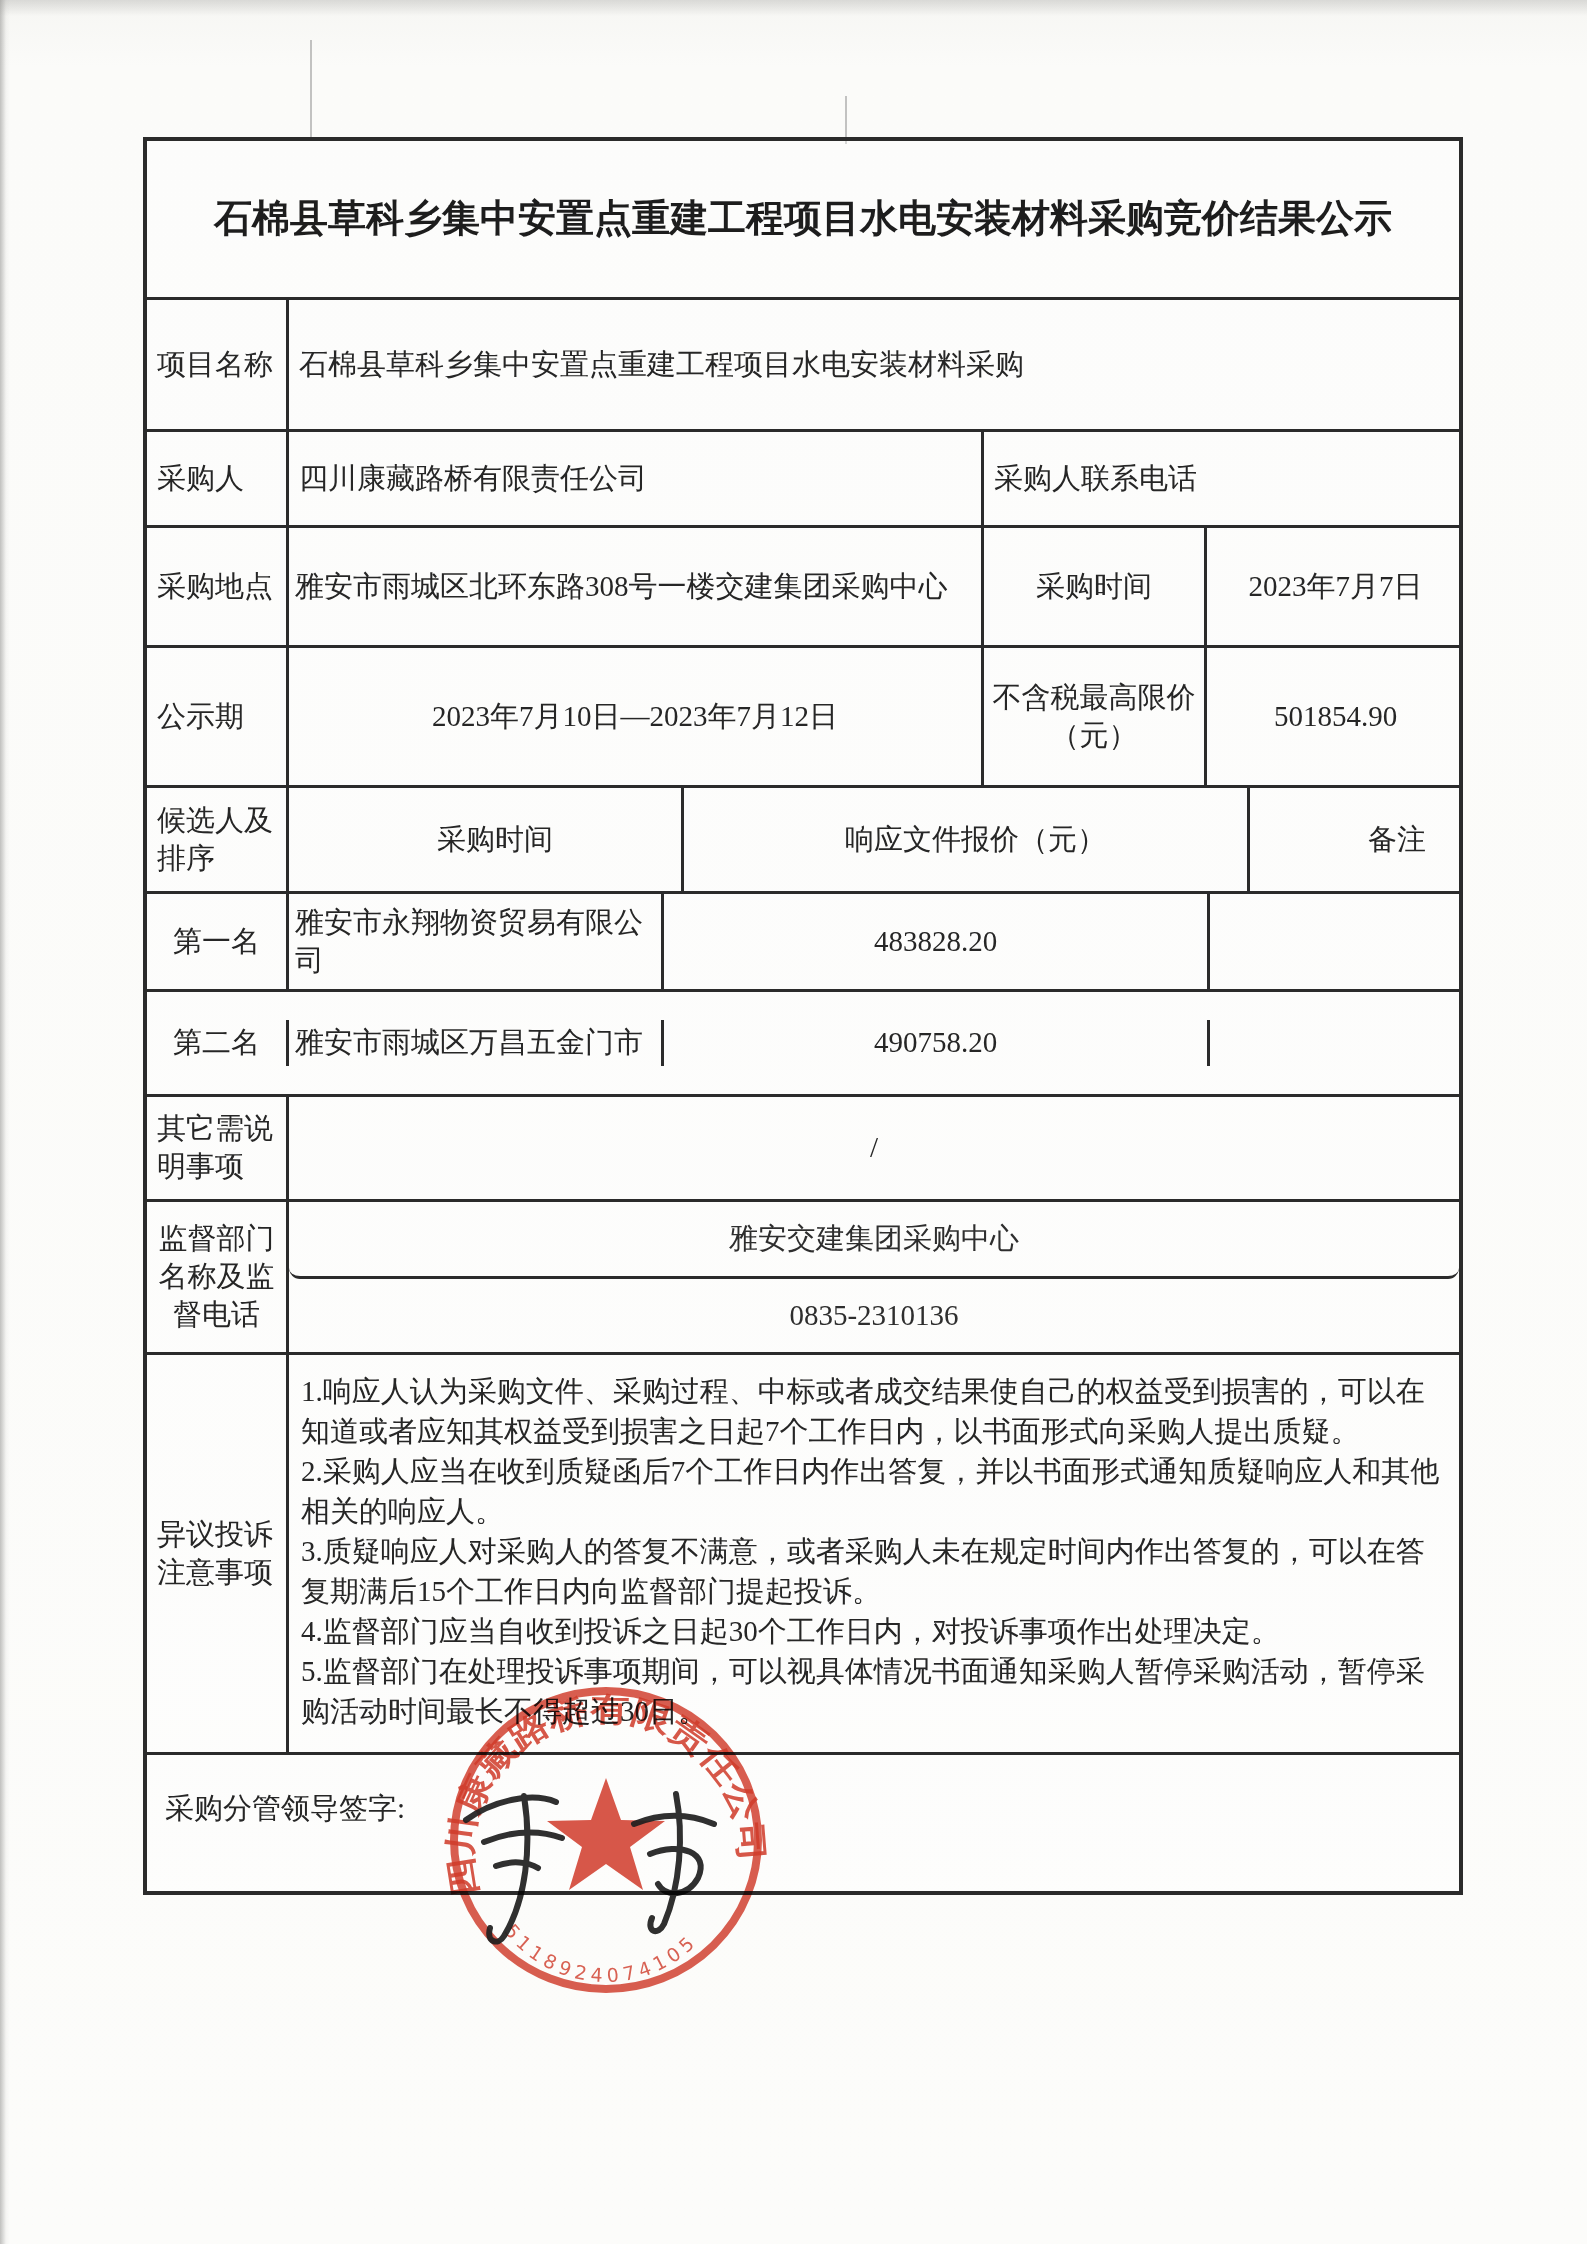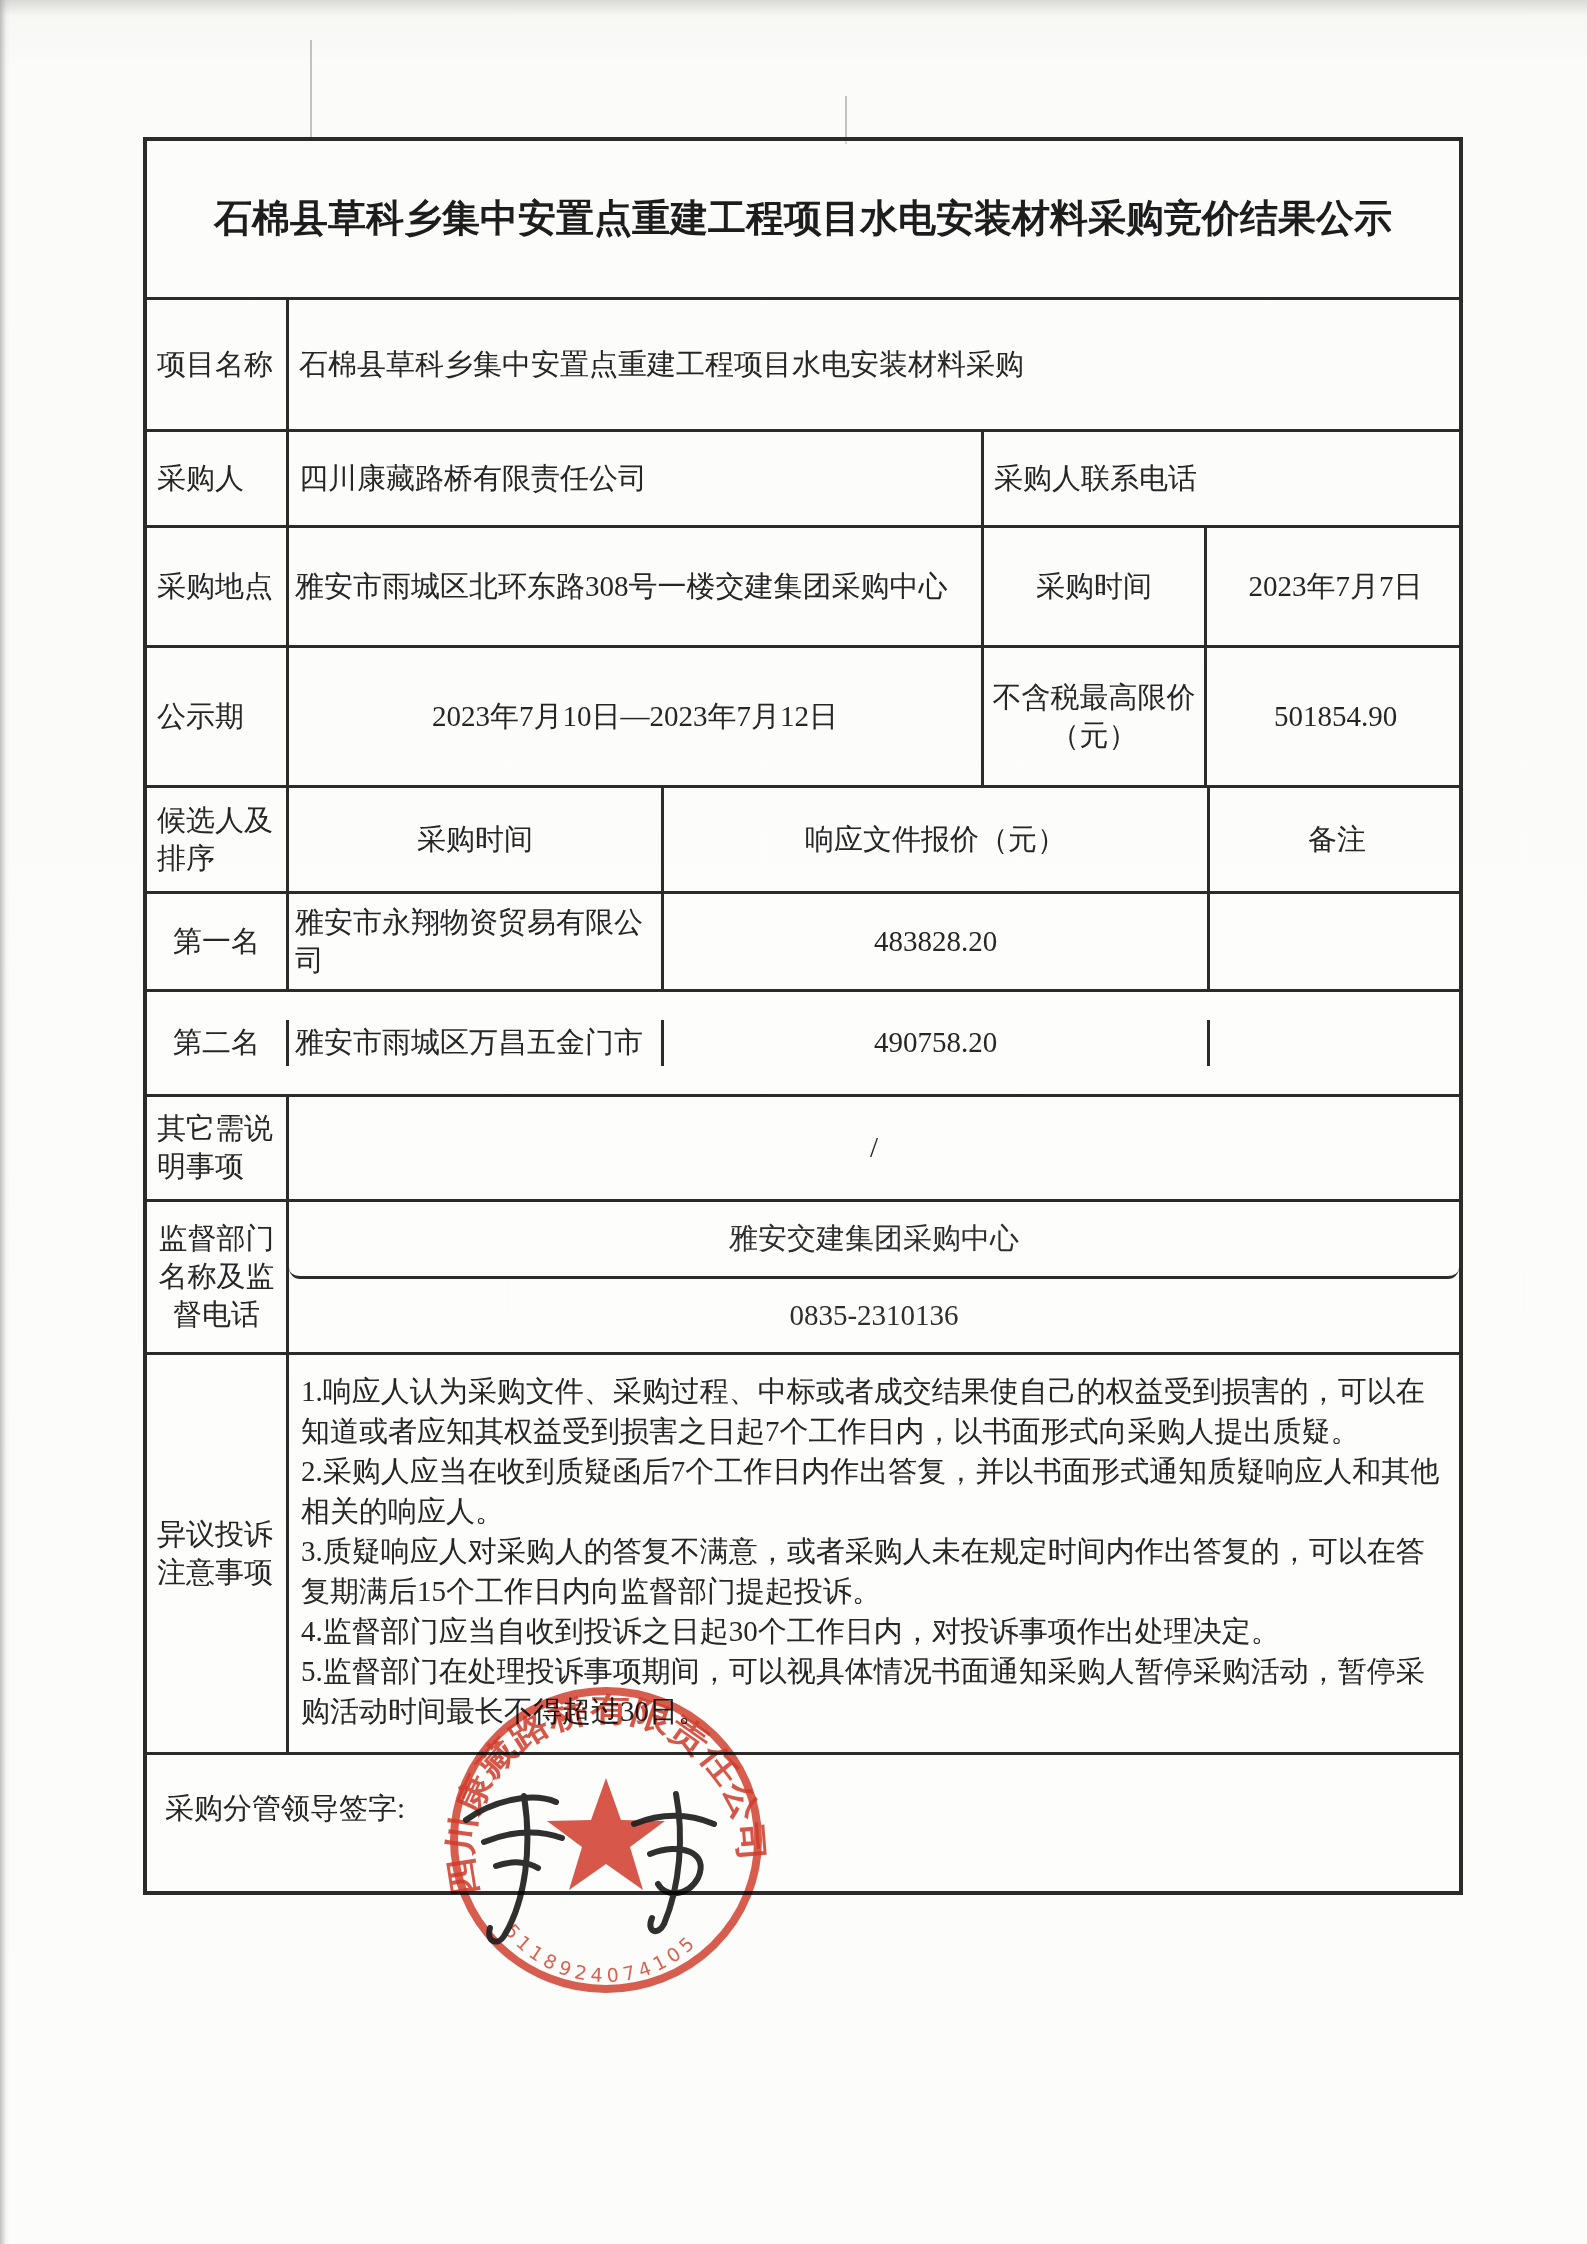--- a/index.html
+++ b/index.html
@@ -38,21 +38,21 @@
   .grow{flex:1;}
 
   .title-row{height:159px;align-items:center;justify-content:center;}
   .title-row .cell{border-right:none;width:100%;justify-content:center;}
   .title-text{font-size:38px;font-weight:bold;color:#1d1d1d;letter-spacing:0px;text-align:center;}
 
   .r-project{height:132px;}
   .r-purchaser{height:96px;}
   .r-location{height:120px;}
   .r-publicity{height:140px;}
-  .r-candhead{height:106px;}
+  .r-candhead{height:106px;gap:20px;}
   .r-cand1{height:98px;}
   .r-cand2{height:105px;align-items:center;}
   .r-other{height:105px;}
   .r-super{height:153px;}
   .r-notice{height:400px;}
   .r-sign{height:108px;}
 
   .c-mid{width:695px;flex:none;}
   .c-sub{width:223px;flex:none;}
   .c-val{width:257px;flex:none;}

